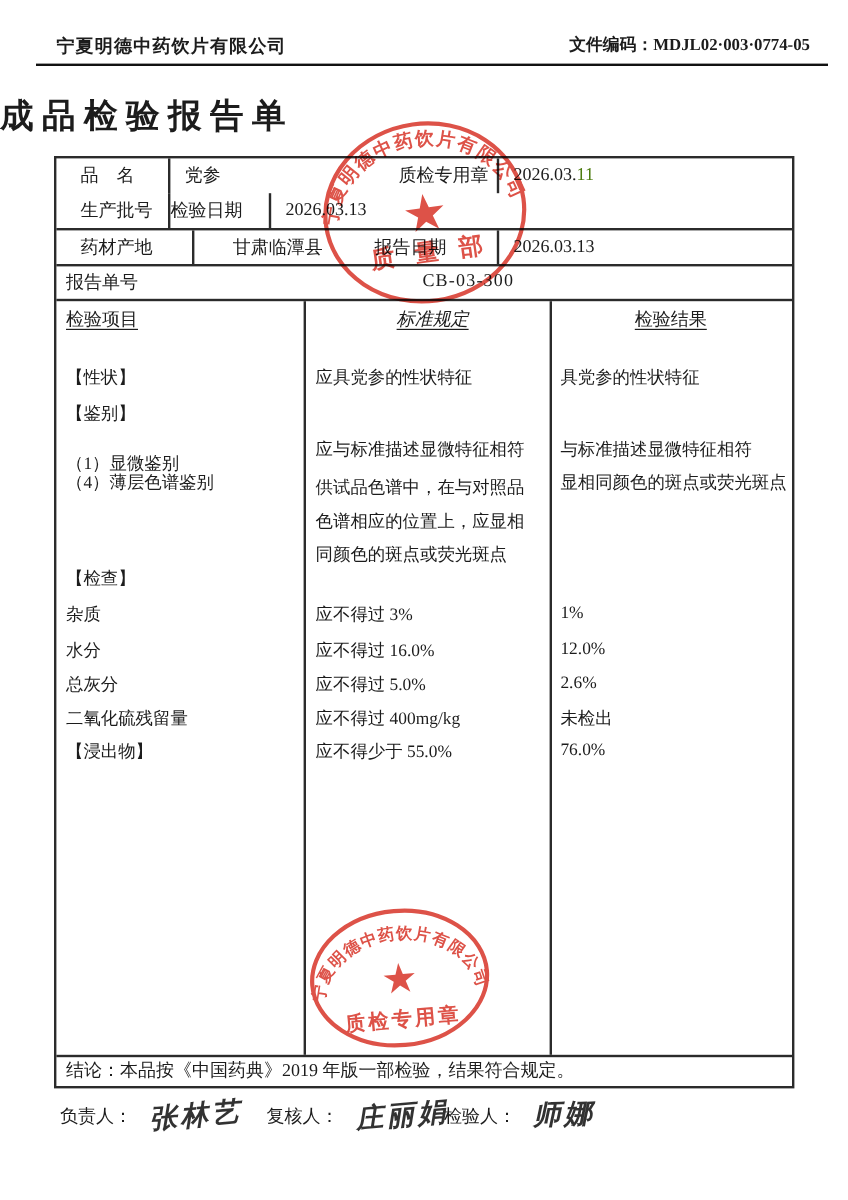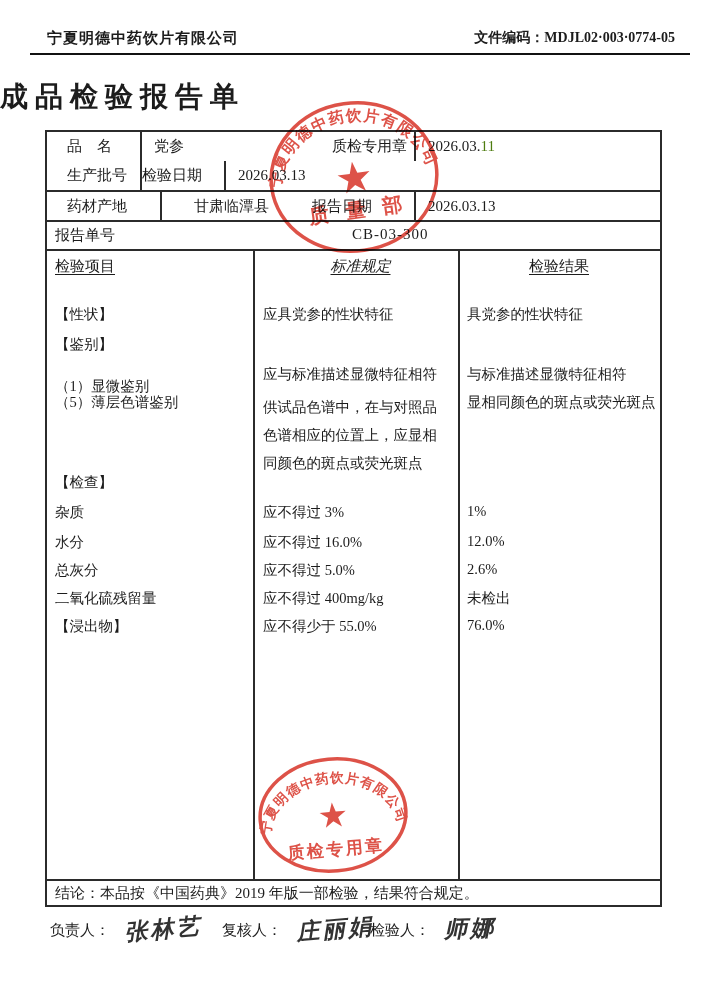--- a/index.html
+++ b/index.html
@@ -102,21 +102,21 @@
     <div class="cell c1" style="top:54px;">【性状】</div>
     <div class="cell c2" style="top:54px;">应具党参的性状特征</div>
     <div class="cell c3" style="top:54px;">具党参的性状特征</div>
 
     <div class="cell c1" style="top:84px;">【鉴别】</div>
 
     <div class="cell c1" style="top:114px;margin-top:12px;">（1）显微鉴别</div>
     <div class="cell c2" style="top:114px;">应与标准描述显微特征相符</div>
     <div class="cell c3" style="top:114px;">与标准描述显微特征相符</div>
 
-    <div class="cell c1" style="top:142px;">（5）薄层色谱鉴别</div>
+    <div class="cell c1" style="top:142px;">（4）薄层色谱鉴别</div>
     <div class="cell c2 wrap2" style="top:142px;">供试品色谱中，在与对照品色谱相应的位置上，应显相同颜色的斑点或荧光斑点</div>
     <div class="cell c3" style="top:142px;">显相同颜色的斑点或荧光斑点</div>
 
     <div class="cell c1" style="top:222px;">【检查】</div>
 
     <div class="cell c1" style="top:252px;">杂质</div>
     <div class="cell c2" style="top:252px;">应不得过 3%</div>
     <div class="cell c3" style="top:252px;">1%</div>
 
     <div class="cell c1" style="top:282px;">水分</div>

